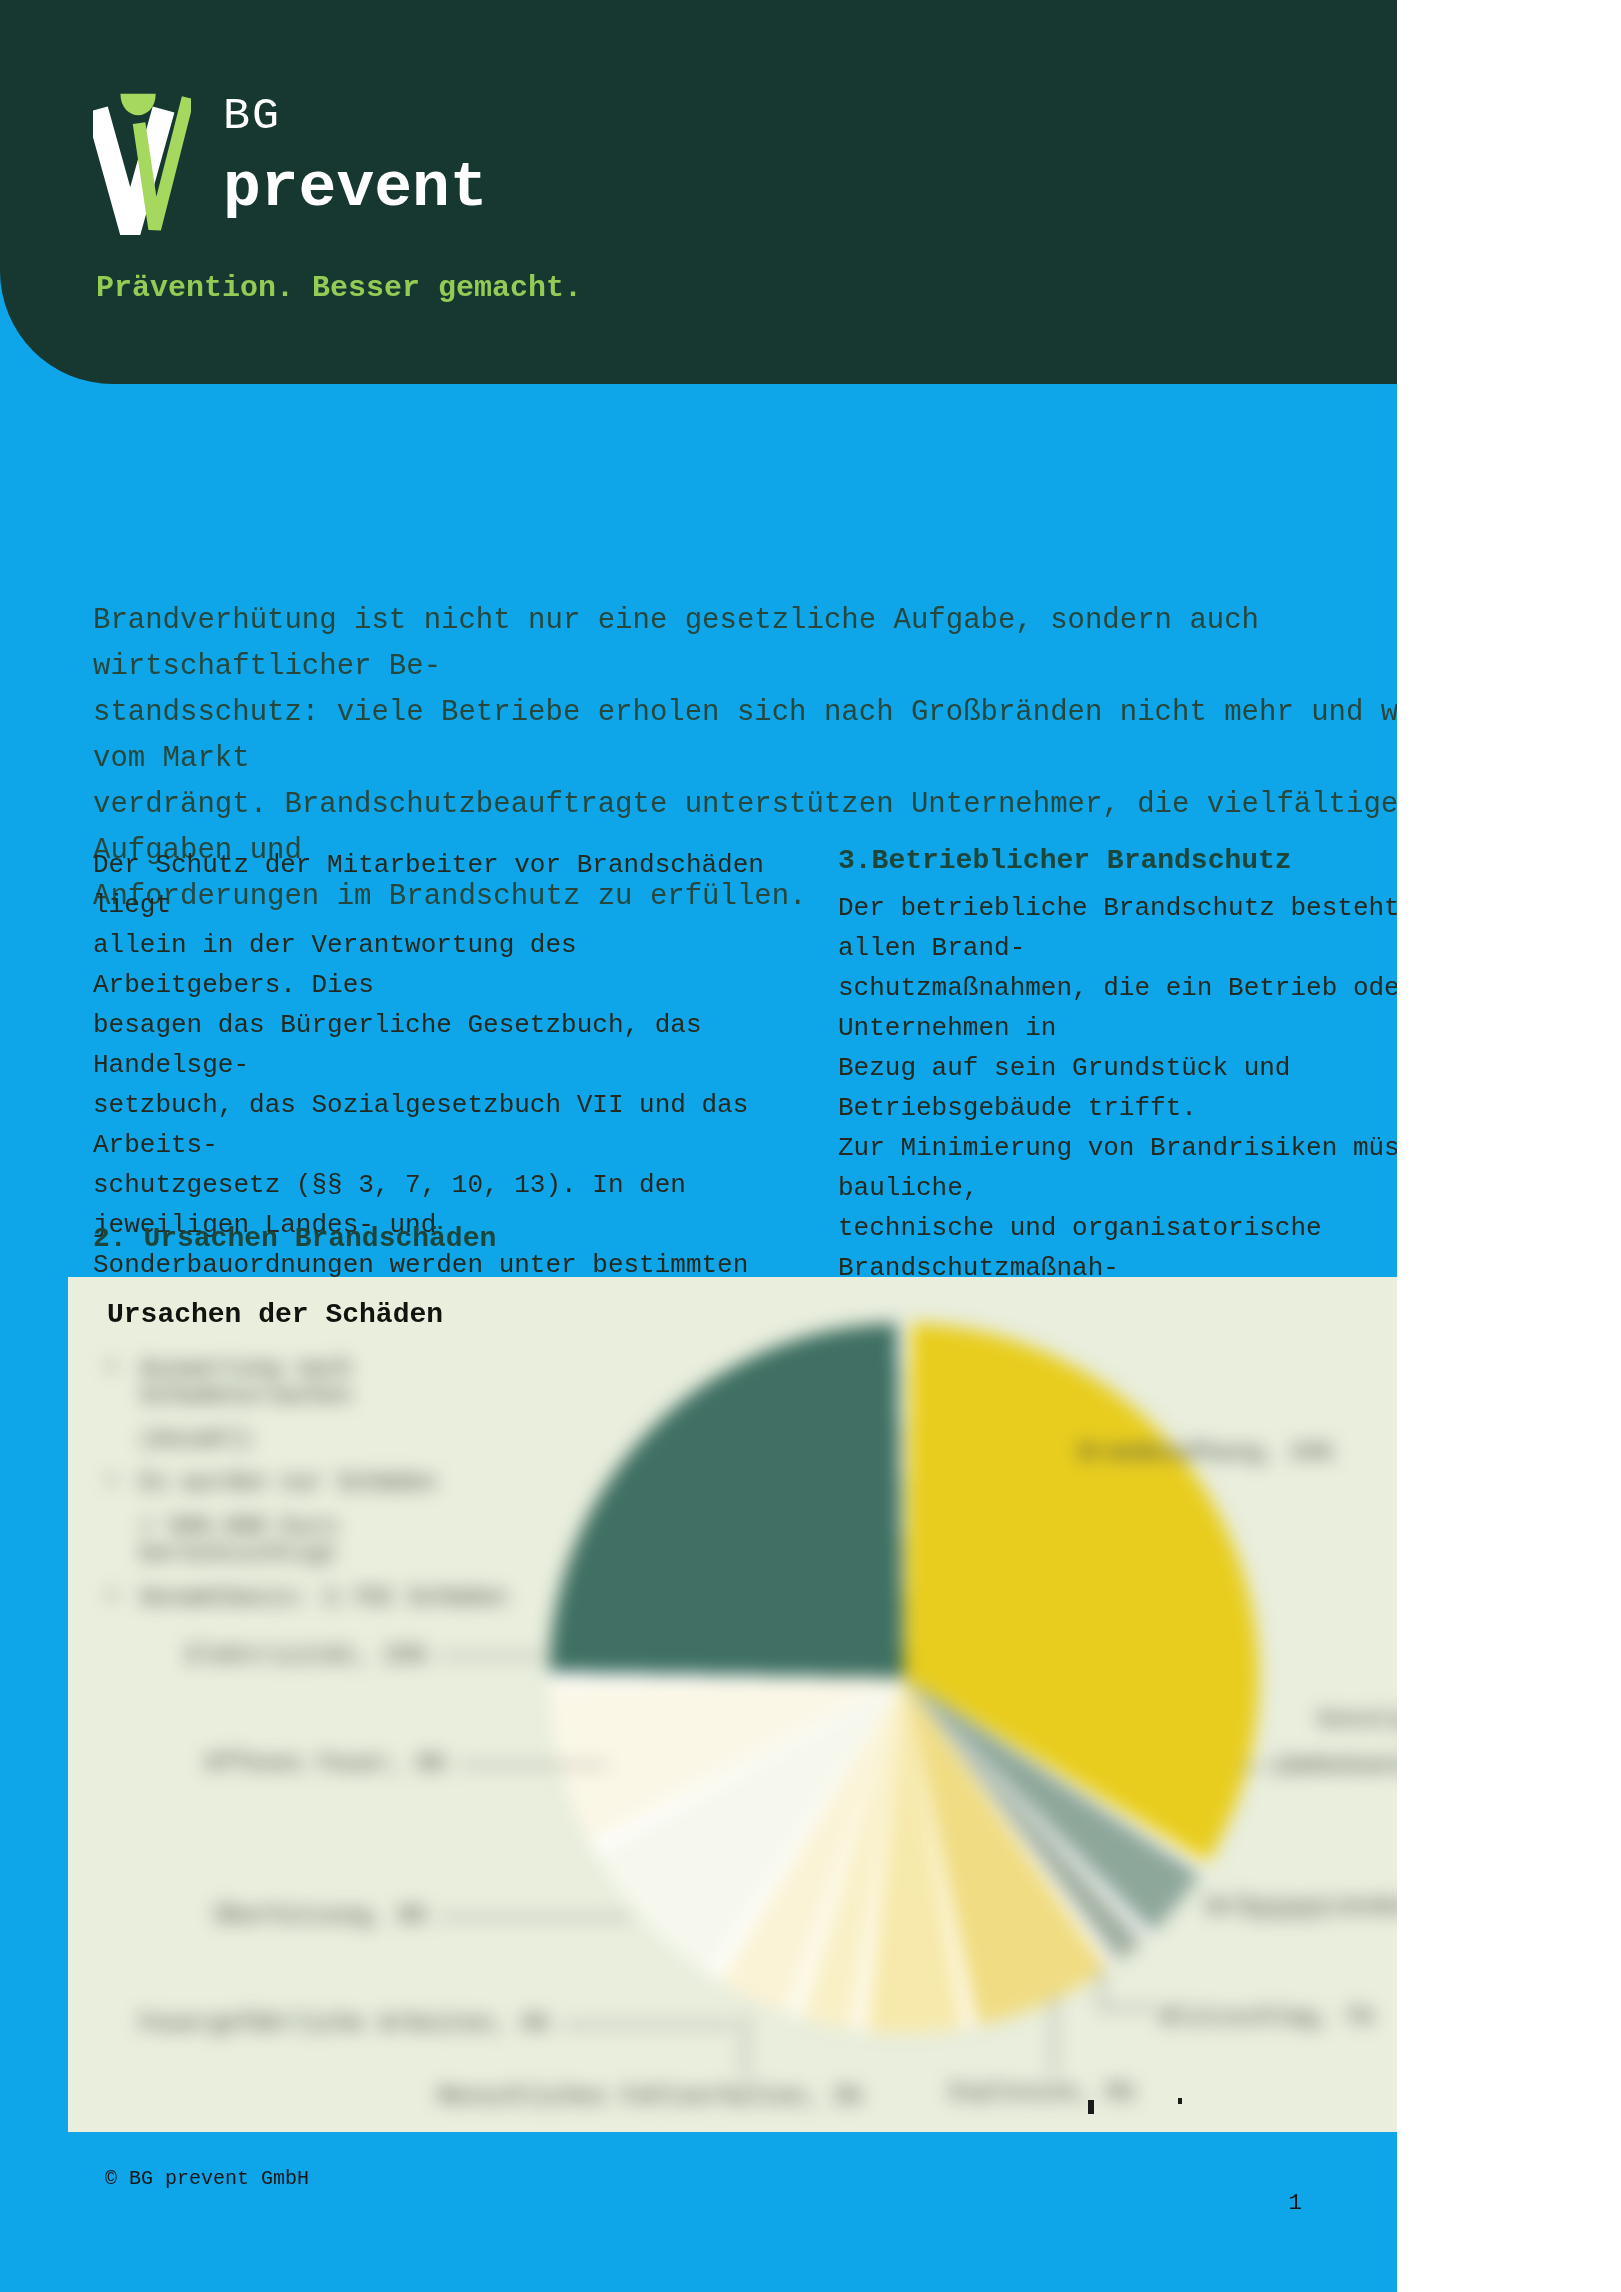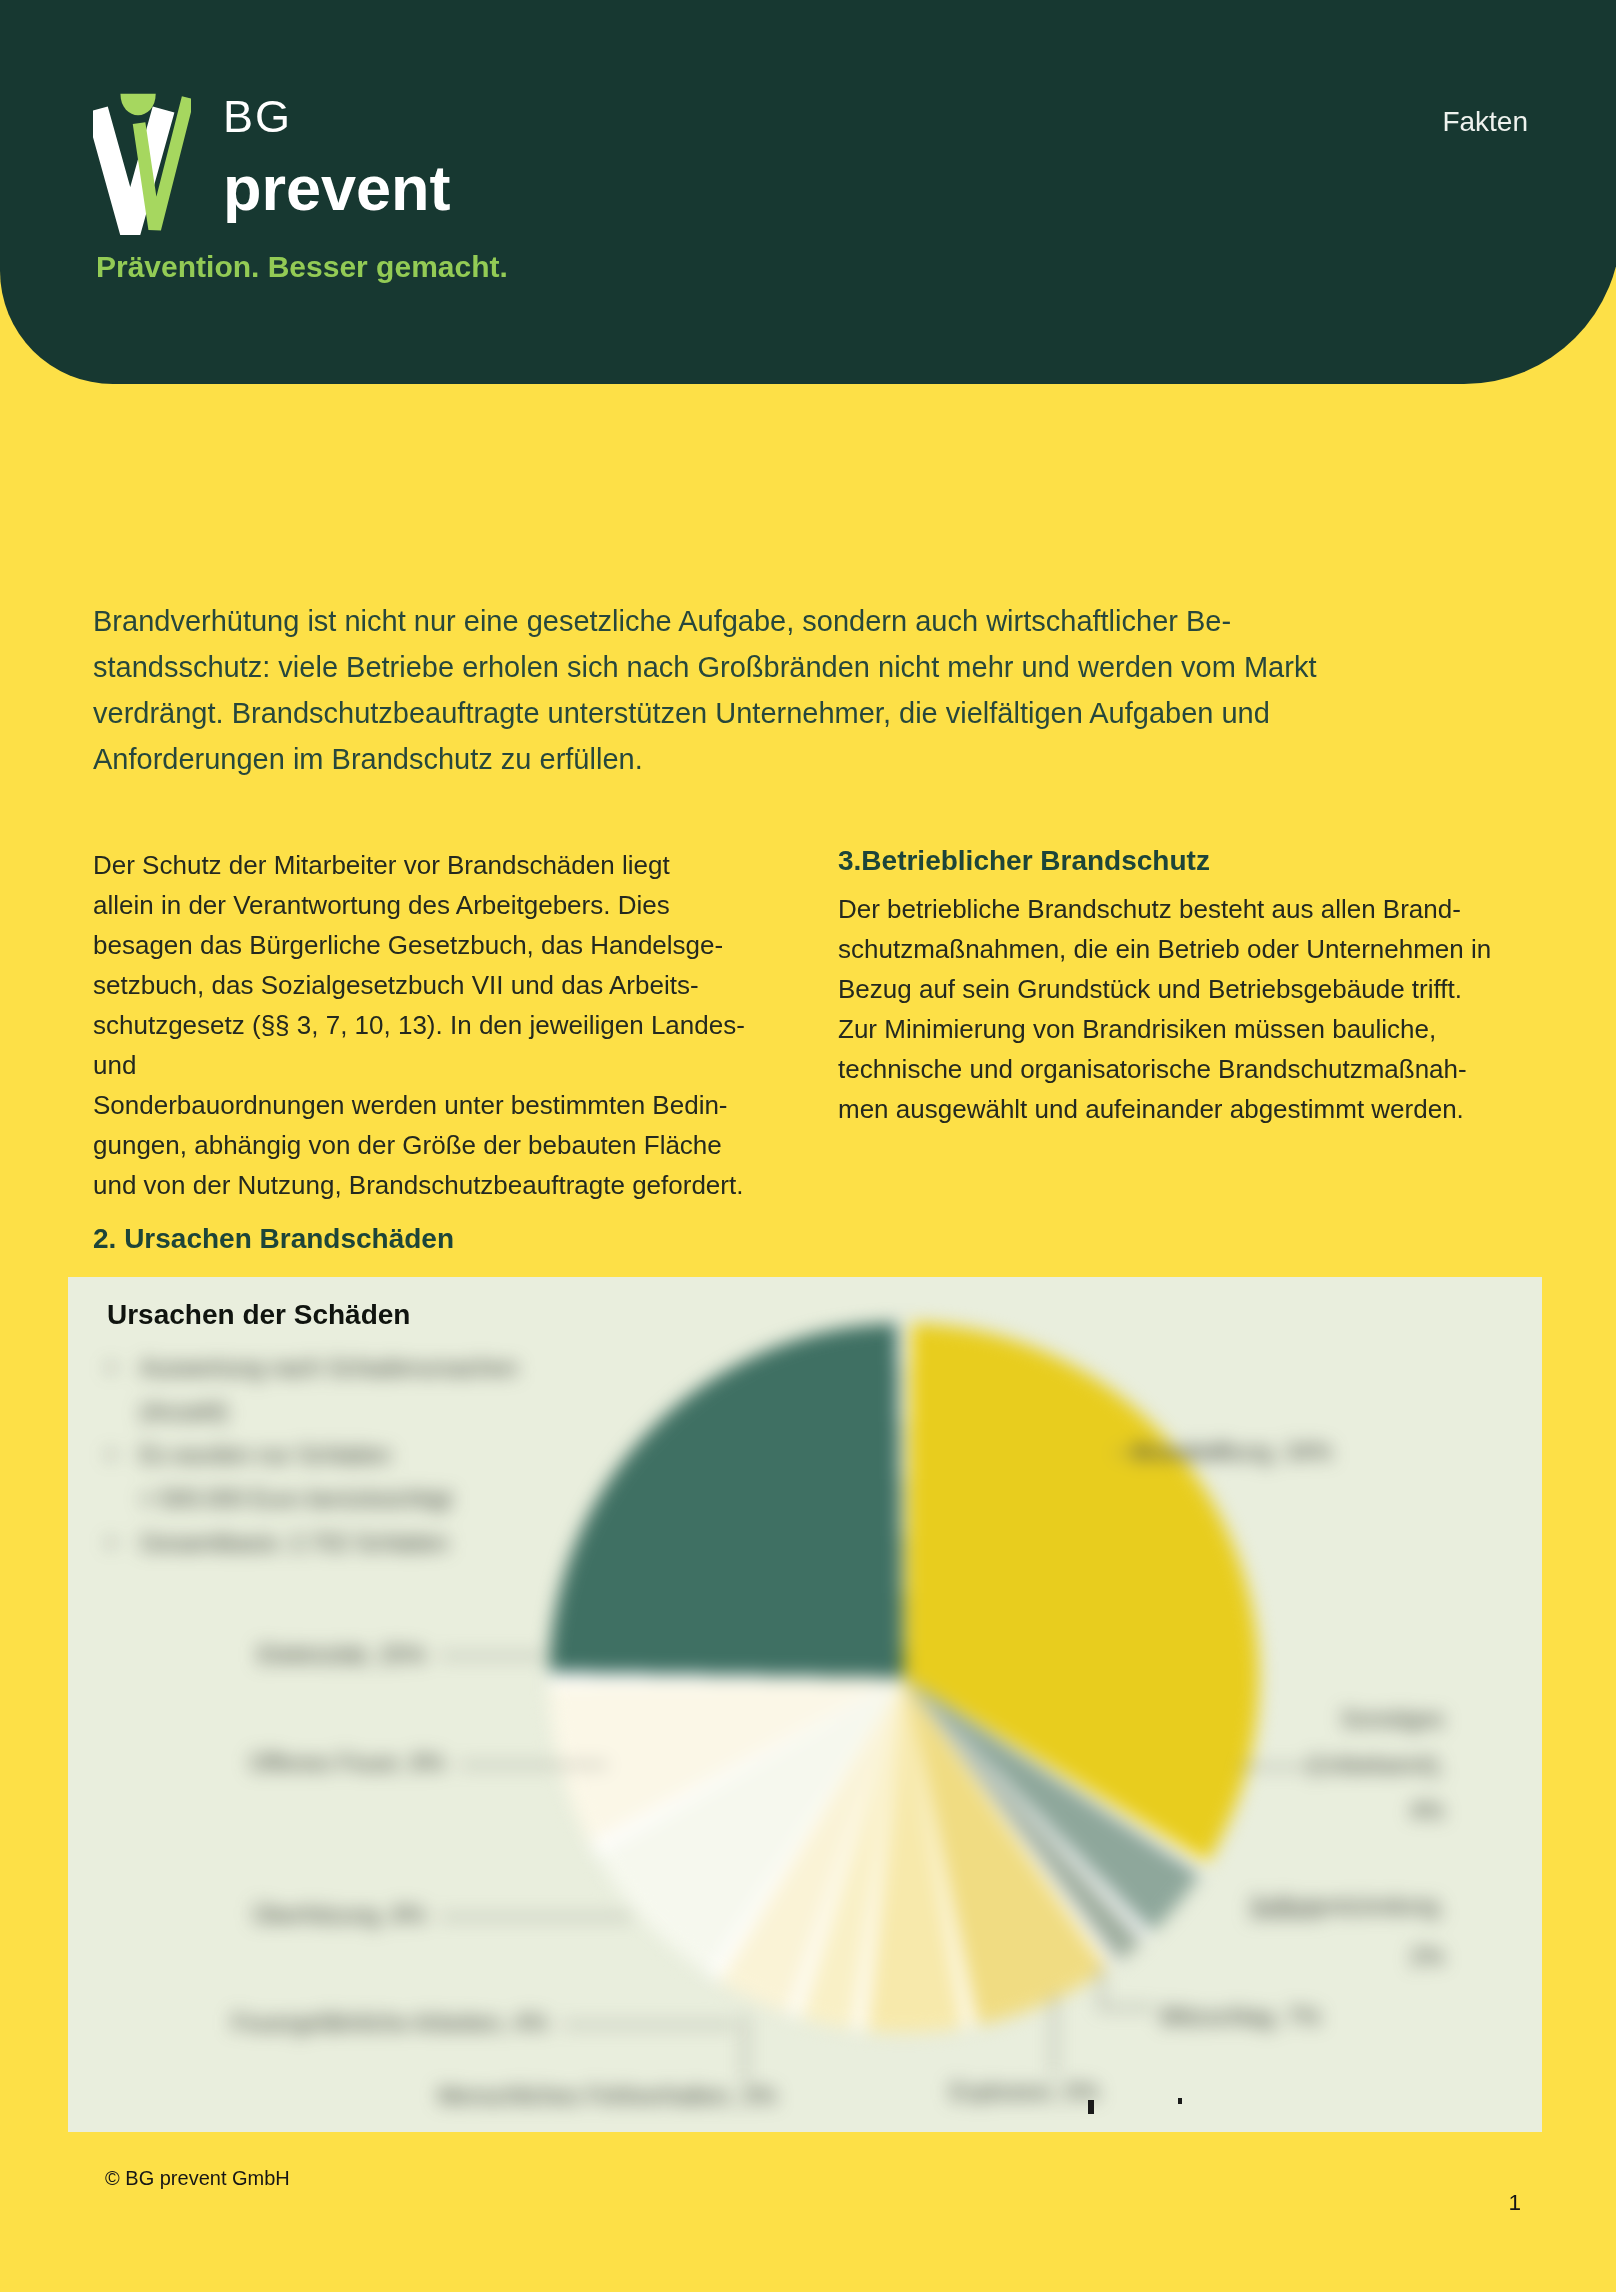--- a/index.html
+++ b/index.html
@@ -1,26 +1,26 @@
 <!DOCTYPE html>
 <html><head>
 <meta charset="utf-8">
 <style>
   html,body{margin:0;padding:0;background:#ffffff;}
-  .page{position:relative;width:1616px;height:2293px;background:#fde047;overflow:hidden;
-        font-family:Liberation Sans, sans-serif;color:#232a24;}
+  .page{position:relative;width:1397px;height:2293px;background:#0ea5e9;overflow:hidden;
+        font-family:Liberation Mono, monospace;color:#232a24;}
 
   
   .header{position:absolute;left:0;top:0;width:1621px;height:384px;background:#173831;
           border-bottom-left-radius:113px;border-bottom-right-radius:157px;}
   .logo-mark{position:absolute;left:93px;top:78px;width:98px;height:157px;}
   .brand{position:absolute;left:223px;top:94px;color:#ffffff;line-height:1;}
   .brand-top{font-size:45px;font-weight:400;letter-spacing:2px;}
   .brand-bottom{font-size:63px;font-weight:700;margin-top:18px;letter-spacing:0px;}
-  .tagline{position:absolute;left:96px;top:250px;font-size:30px;font-weight:600;color:#93cb55;}
+  .tagline{position:absolute;left:96px;top:271px;font-size:30px;font-weight:600;color:#93cb55;}
   .doc-type{position:absolute;right:93px;top:106px;font-size:28px;font-weight:300;color:#eef2ee;}
 
   
   .title{position:absolute;left:91px;top:461px;font-size:69px;font-weight:700;color:#1d4539;letter-spacing:-1px;}
   .intro{position:absolute;left:93px;top:598px;width:1451px;font-size:29px;line-height:46px;
          color:#27473c;white-space:pre-line;}
 
   
   .col{position:absolute;top:845px;width:676px;}
   .col-1{left:93px;} .col-2{left:838px;}

